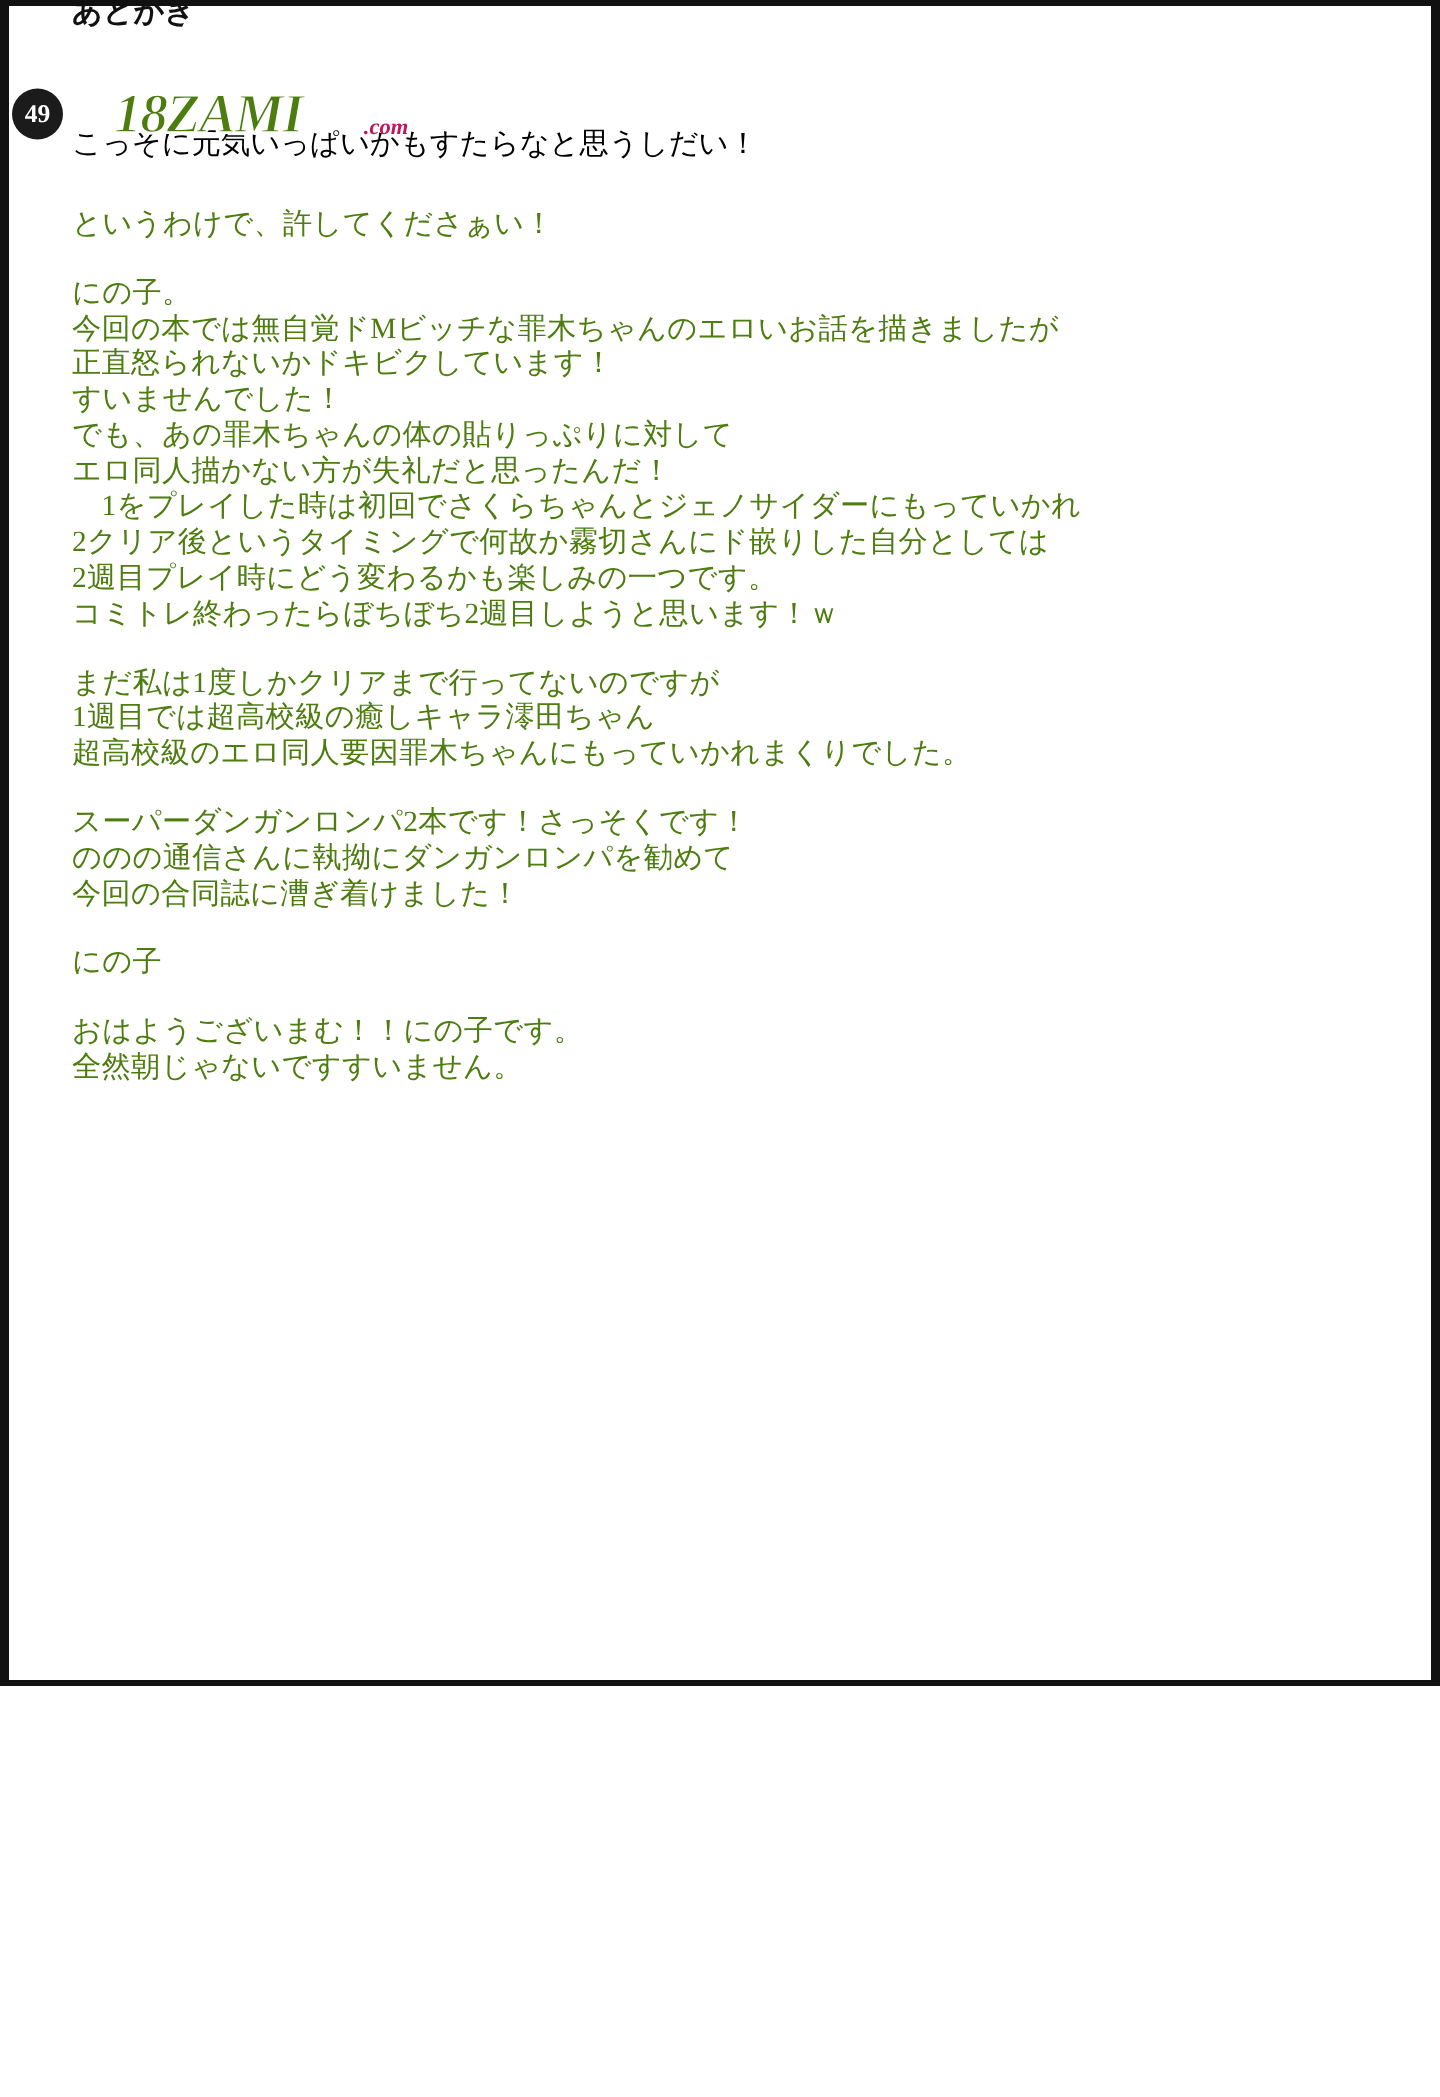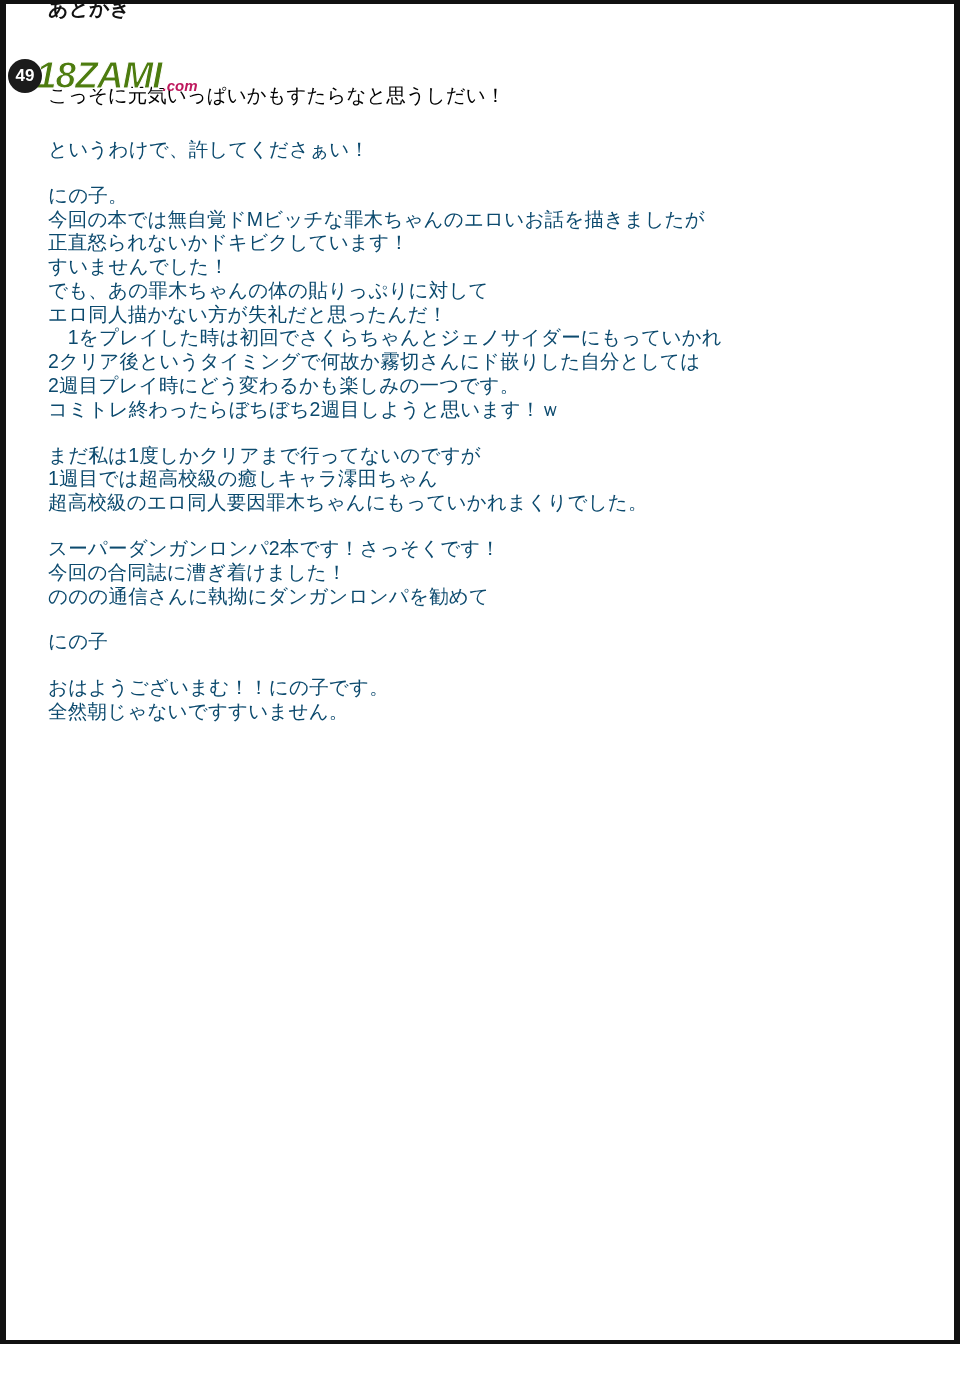--- a/index.html
+++ b/index.html
@@ -6,23 +6,24 @@
     margin: 0;
     padding: 0;
     background: #ffffff;
   }
   body {
     font-family: "Liberation Sans", sans-serif;
   }
   .page {
     position: relative;
     width: 960px;
-    height: 1344px;
+    height: 1124px;
     background: #ffffff;
     overflow: hidden;
+    font-family: Liberation Serif, serif;
   }
   
   .edge-left, .edge-right {
     position: absolute;
     top: 0;
     width: 6px;
     height: 100%;
     background: #111111;
   }
   .edge-left { left: 0; }
@@ -42,20 +43,21 @@
 
   
   .watermark {
     position: absolute;
     left: 8px;
     top: 52px;
     display: flex;
     align-items: center;
     height: 48px;
     z-index: 5;
+    gap: 40px;
   }
   .wm-badge {
     width: 34px;
     height: 34px;
     border-radius: 50%;
     background: #1b1b1b;
     color: #ffffff;
     font-size: 17px;
     font-weight: bold;
     display: flex;
@@ -87,21 +89,21 @@
     align-self: flex-end;
     padding-bottom: 6px;
   }
 
   
   .afterword {
     position: absolute;
     left: 48px;
     top: 0;
     width: 740px;
-    color: #0c4a6e;
+    color: #4d7c0f;
     font-size: 19.5px;
     line-height: 1.22;
     letter-spacing: 0.2px;
   }
   .heading-clipped {
     position: absolute;
     left: 48px;
     top: -4px;
     font-size: 20px;
     font-weight: bold;
@@ -170,22 +172,22 @@
     </div>
 
     <div class="block">
       <p>まだ私は1度しかクリアまで行ってないのですが</p>
       <p>1週目では超高校級の癒しキャラ澪田ちゃん</p>
       <p>超高校級のエロ同人要因罪木ちゃんにもっていかれまくりでした。</p>
     </div>
 
     <div class="block">
       <p>スーパーダンガンロンパ2本です！さっそくです！</p>
+      <p>ののの通信さんに執拗にダンガンロンパを勧めて</p>
       <p>今回の合同誌に漕ぎ着けました！</p>
-      <p>ののの通信さんに執拗にダンガンロンパを勧めて</p>
     </div>
 
     <div class="block">
       <p>にの子</p>
     </div>
 
     <div class="block">
       <p>おはようございまむ！！にの子です。</p>
       <p>全然朝じゃないですすいません。</p>
     </div>

